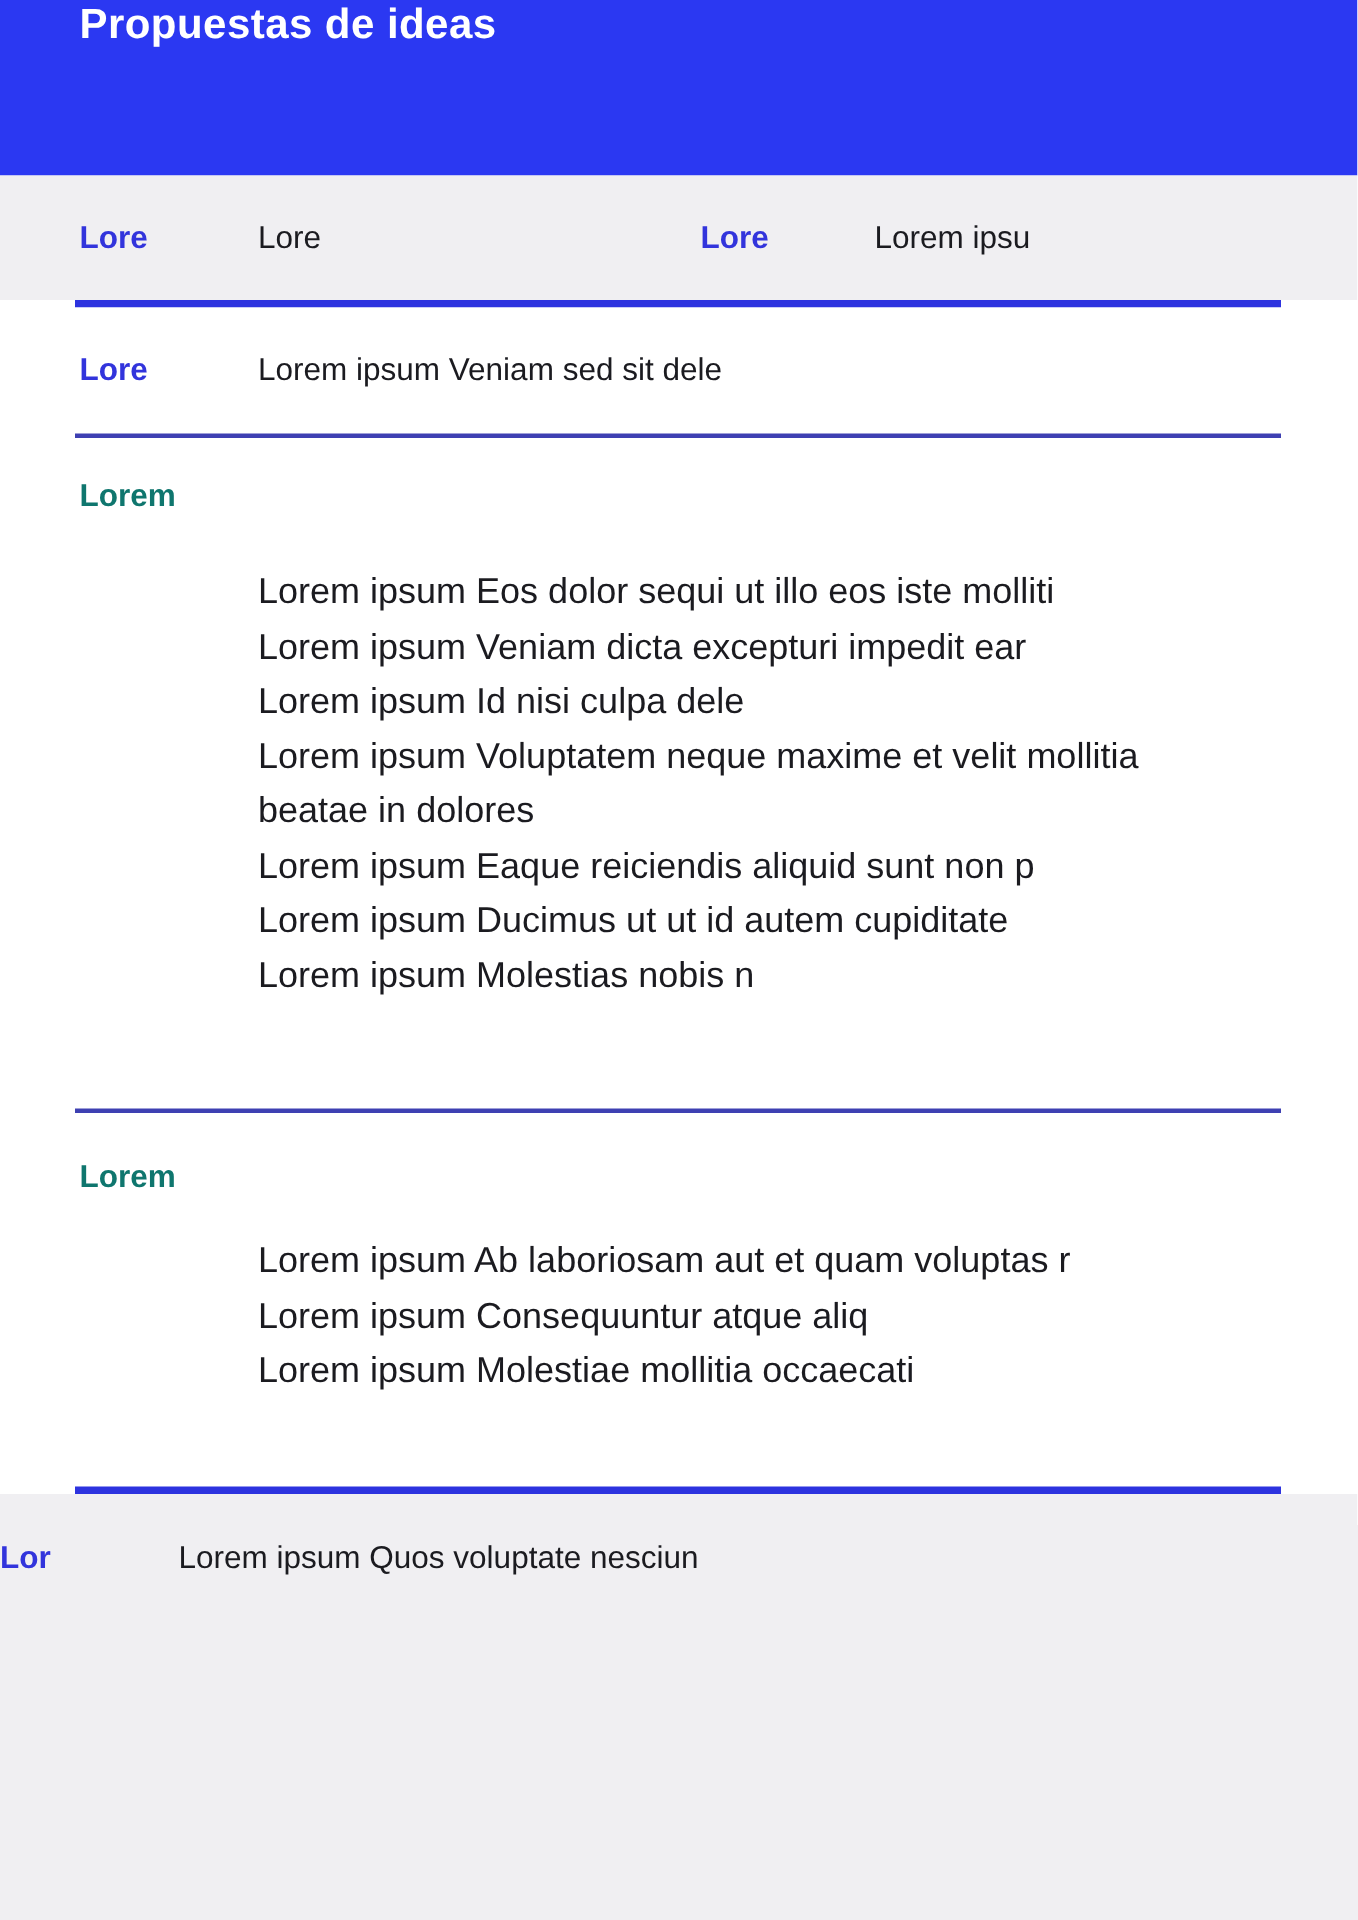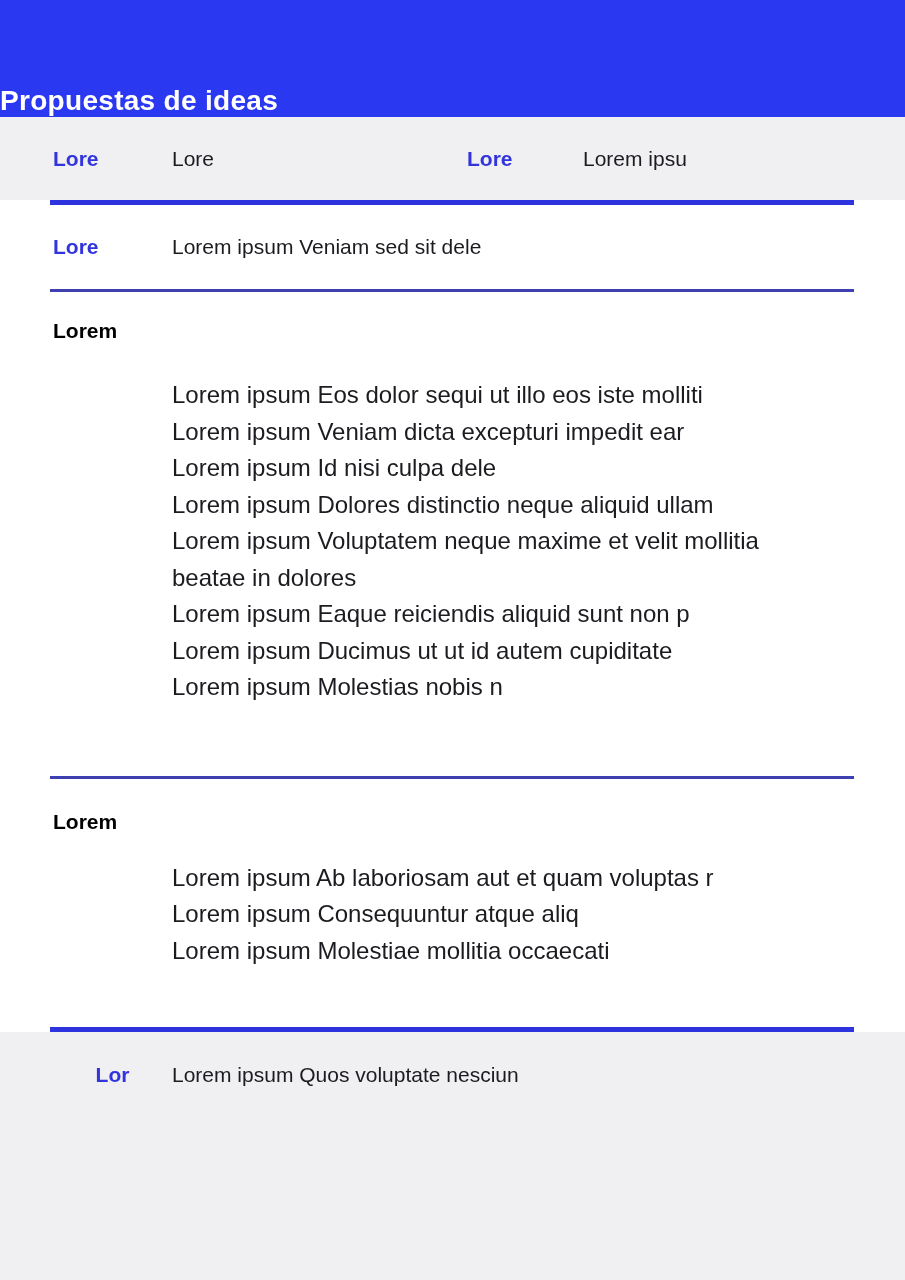--- a/index.html
+++ b/index.html
@@ -16,21 +16,22 @@
     height: 1280px;
     display: flex;
     flex-direction: column;
     overflow: hidden;
   }
   
   .header {
     height: 117px;
     background: #2b38f2;
     display: flex;
-    align-items: flex-end;
+    align-items: flex-start;
+    padding-left: 53px;
     flex: none;
   }
   .header .title {
     color: #ffffff;
     font-size: 28px;
     font-weight: bold;
     letter-spacing: 0.3px;
     margin: 0;
   }
   
@@ -75,21 +76,21 @@
     align-items: center;
     background: #ffffff;
     flex: none;
   }
   .detail-row .label { margin-left: 53px; width: 119px; }
   
   .section { padding-left: 53px; padding-right: 51px; flex: none; }
   .section-1 { padding-top: 27px; padding-bottom: 70px; }
   .section-2 { padding-top: 31px; padding-bottom: 58px; }
   .section .heading {
-    color: #000000;
+    color: #0f766e;
     font-weight: bold;
     font-size: 21px;
     line-height: 24px;
     margin: 0;
   }
   .section ul {
     list-style: none;
     margin: 0;
     padding: 0 0 0 119px;
     max-width: 760px;
@@ -103,21 +104,21 @@
     max-width: 630px;
   }
   
   .footer {
     background: #f0eff2;
     flex: 1;
     display: flex;
     align-items: flex-start;
     padding-top: 31px;
   }
-  .footer .label { margin-left: 53px; width: 119px; text-align: center; }
+  .footer .label { width: 119px; }
 </style>
 </head>
 <body>
 
 <div class="page">
 
   <div class="header">
     <h1 class="title">Propuestas de ideas</h1>
   </div>
 
@@ -136,21 +137,20 @@
   </div>
 
   <div class="divider-thin"></div>
 
   <div class="section section-1">
     <p class="heading">Lorem</p>
     <ul>
       <li>Lorem ipsum Eos dolor sequi ut illo eos iste molliti</li>
       <li>Lorem ipsum Veniam dicta excepturi impedit ear</li>
       <li>Lorem ipsum Id nisi culpa dele</li>
-      <li>Lorem ipsum Dolores distinctio neque aliquid ullam</li>
       <li>Lorem ipsum Voluptatem neque maxime et velit mollitia beatae in dolores</li>
       <li>Lorem ipsum Eaque reiciendis aliquid sunt non p</li>
       <li>Lorem ipsum Ducimus ut ut id autem cupiditate</li>
       <li>Lorem ipsum Molestias nobis n</li>
     </ul>
   </div>
 
   <div class="divider-thin"></div>
 
   <div class="section section-2">

